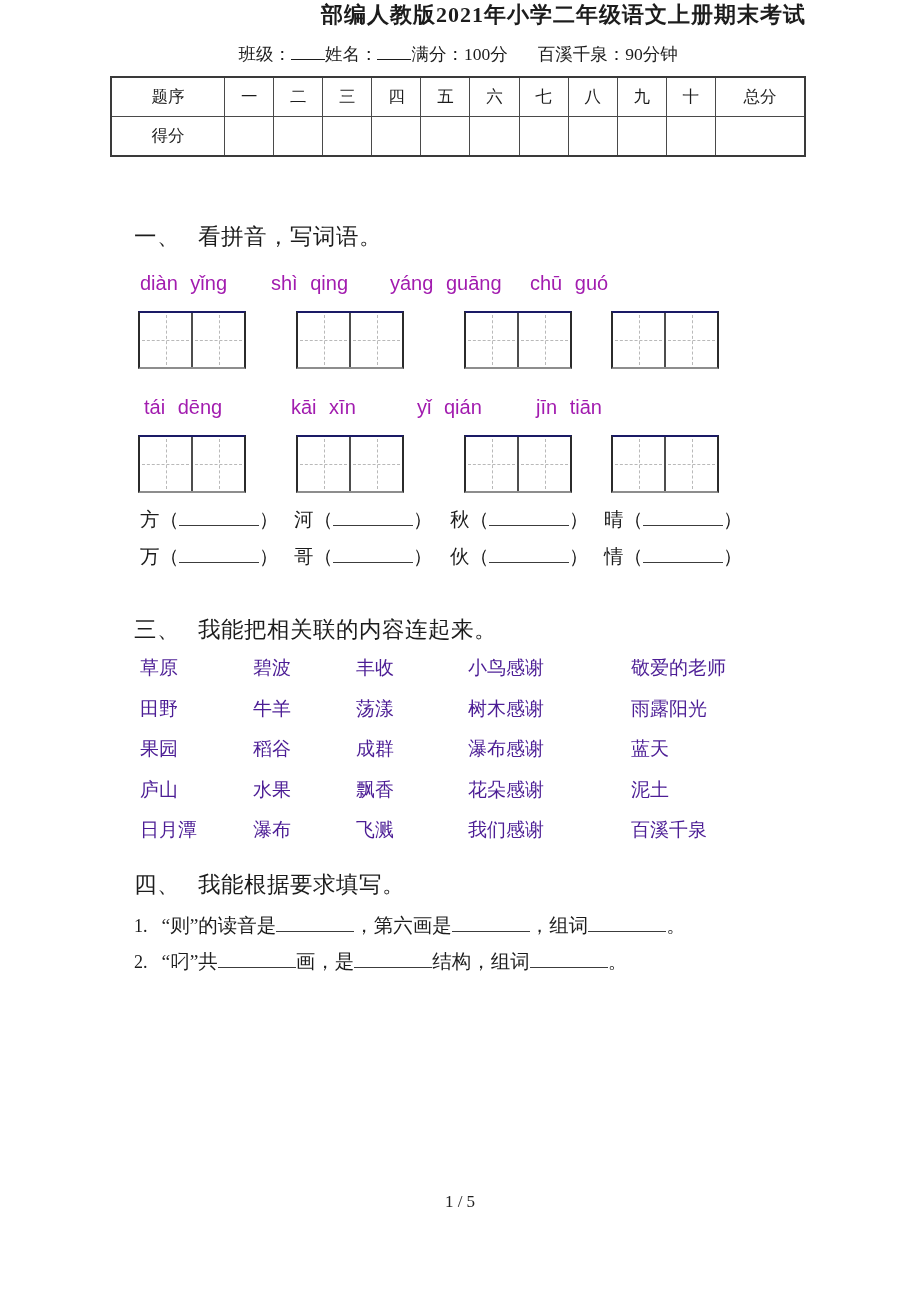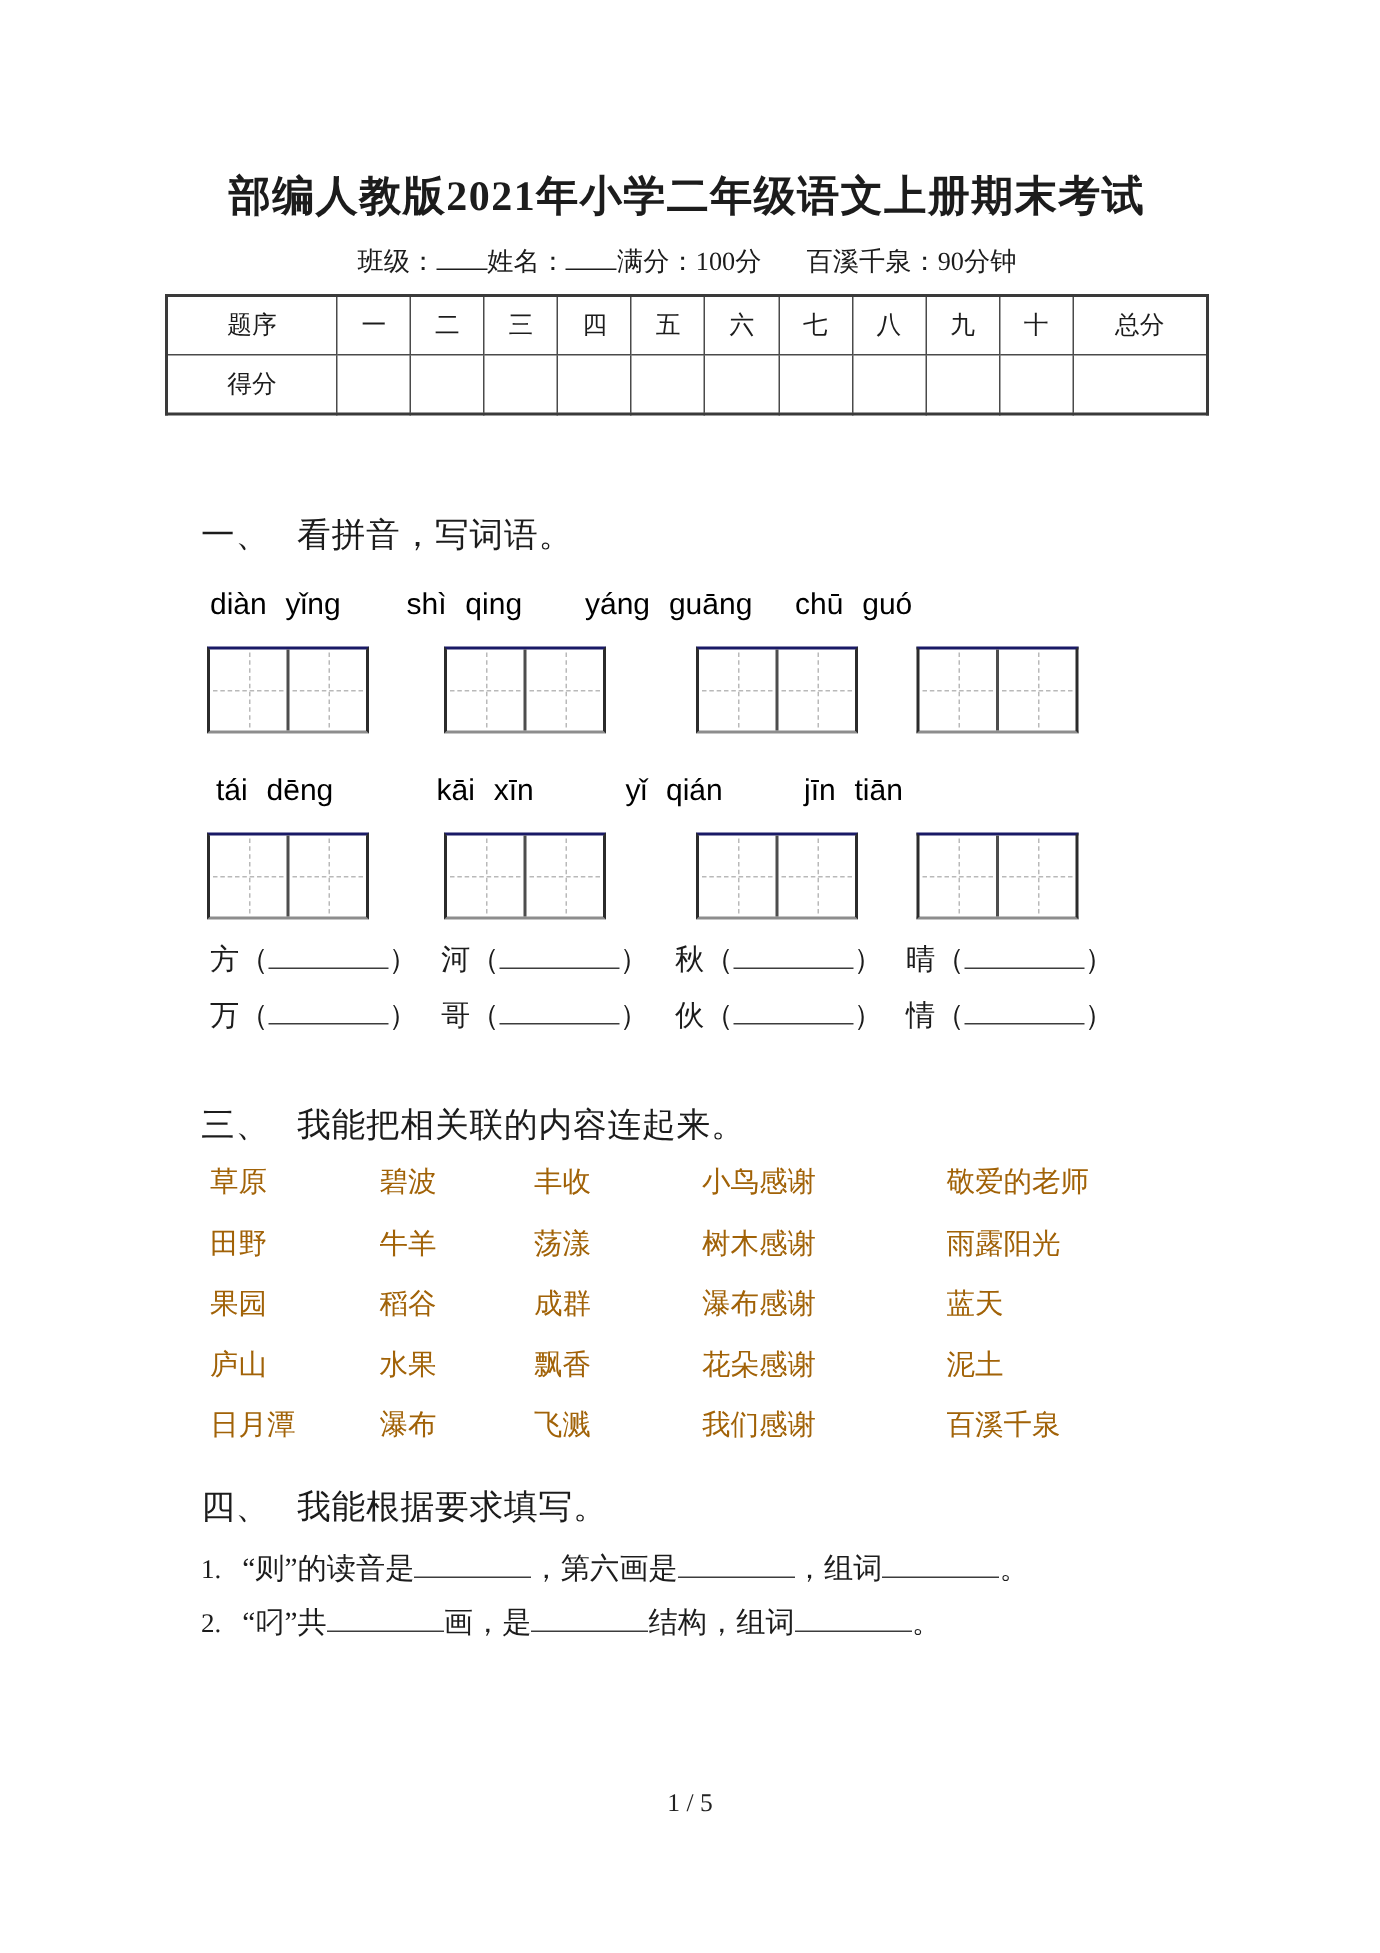--- a/index.html
+++ b/index.html
@@ -4,21 +4,21 @@
 <style>
   html,body { margin:0; padding:0; background:#ffffff; }
   body {
     width:920px; height:1302px; position:relative; overflow:hidden;
     font-family:"Liberation Serif","DejaVu Serif",serif;
     color:#1c1c1c;
   }
   .content { position:absolute; left:110px; top:0; width:696px; }
 
   
-  .title { margin-top:112px; text-align:center; font-size:28px; font-weight:bold; letter-spacing:1px; }
+  .title { text-align:right; font-size:22px; font-weight:bold; letter-spacing:1px; }
   .meta  { margin-top:12px; text-align:center; font-size:17.5px; white-space:nowrap; }
   .meta .blank { display:inline-block; width:34px; border-bottom:1.5px solid #1c1c1c; height:16px; }
   .meta .gap { display:inline-block; width:30px; }
 
   
   table.score { border-collapse:collapse; margin-top:10px; width:696px; table-layout:fixed; }
   table.score td {
     border:1.5px solid #4a4a4a; height:38px; text-align:center;
     font-size:16.5px; padding:0;
   }
@@ -28,21 +28,21 @@
   td.c-total { width:88px; }
 
   
   .sec-head { font-size:22.5px; padding-left:24px; letter-spacing:0.5px; }
   .sec-head .sec-no { margin-right:18px; }
 
   
   .pinyin-row { position:relative; height:26px; margin-left:24px; margin-top:0; }
   .pinyin-row span {
     position:absolute; top:0; font-family:"Liberation Sans","DejaVu Sans",sans-serif;
-    font-size:20px; color:#000000; word-spacing:7px; white-space:nowrap;
+    font-size:20px; color:#a21caf; word-spacing:7px; white-space:nowrap;
   }
   .grid-row { position:relative; height:58px; margin-left:24px; }
   .tzg {
     position:absolute; top:0; width:104px; height:54px; display:flex;
     border-left:2px solid #2b2b2b; border-right:2px solid #2b2b2b;
     border-top:2px solid #1a1a66; border-bottom:2px solid #8d8d8d;
     background:#fff;
   }
   .tzg-cell { position:relative; flex:1; }
   .tzg-cell + .tzg-cell { border-left:2px solid #4d4d4d; }
@@ -51,21 +51,21 @@
 
   
   .cmp-row { position:relative; height:33px; margin-left:24px; font-size:19.5px; }
   .cmp-row .cmp-item { position:absolute; top:0; white-space:nowrap; }
   .cmp-blank { display:inline-block; width:80px; height:17px; border-bottom:1.5px solid #3c3c3c; }
 
   
   .match-grid {
     margin-left:30px; margin-top:10px; display:grid;
     grid-template-columns:113px 103px 112px 163px 1fr;
-    font-size:19px; row-gap:14.5px; color:#a16207;
+    font-size:19px; row-gap:14.5px; color:#4c1d95;
   }
 
   
   .fill-item { margin-left:24px; font-size:19.5px; height:33px; white-space:nowrap; }
   .fill-item .no { margin-right:14px; font-size:18px; }
   .fill-blank { display:inline-block; width:78px; height:17px; border-bottom:1.5px solid #3c3c3c; }
 
   
   .footer { position:absolute; top:1192px; left:0; width:920px; text-align:center; font-size:17px; color:#222; }
 

